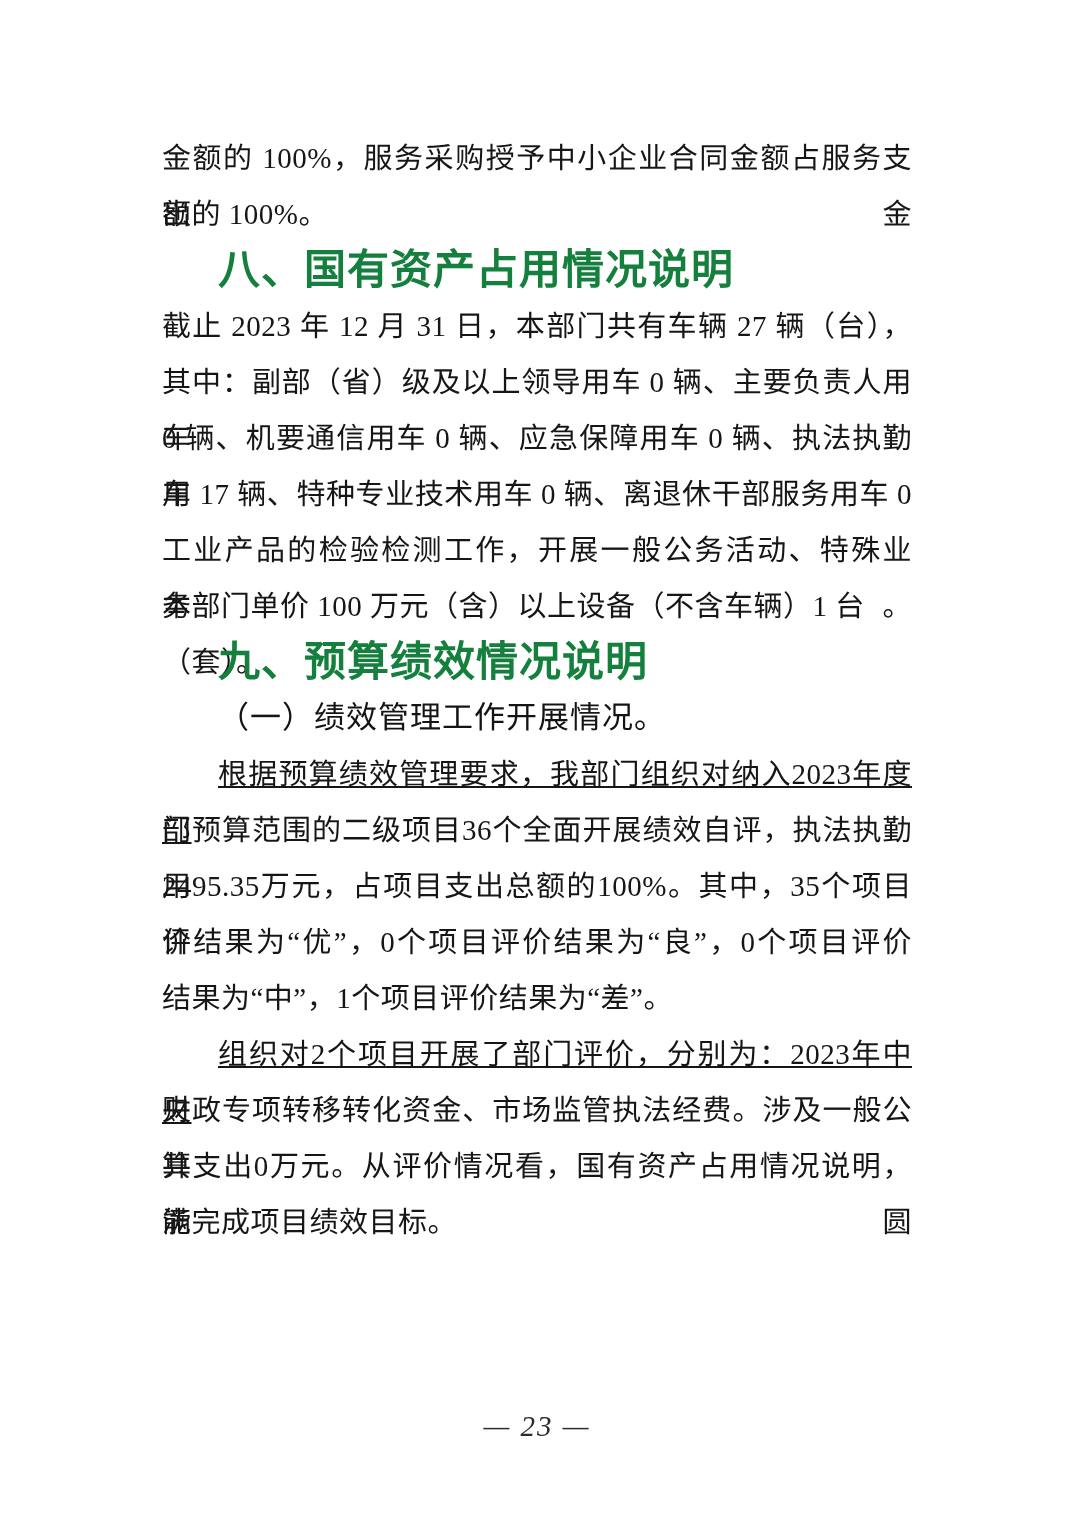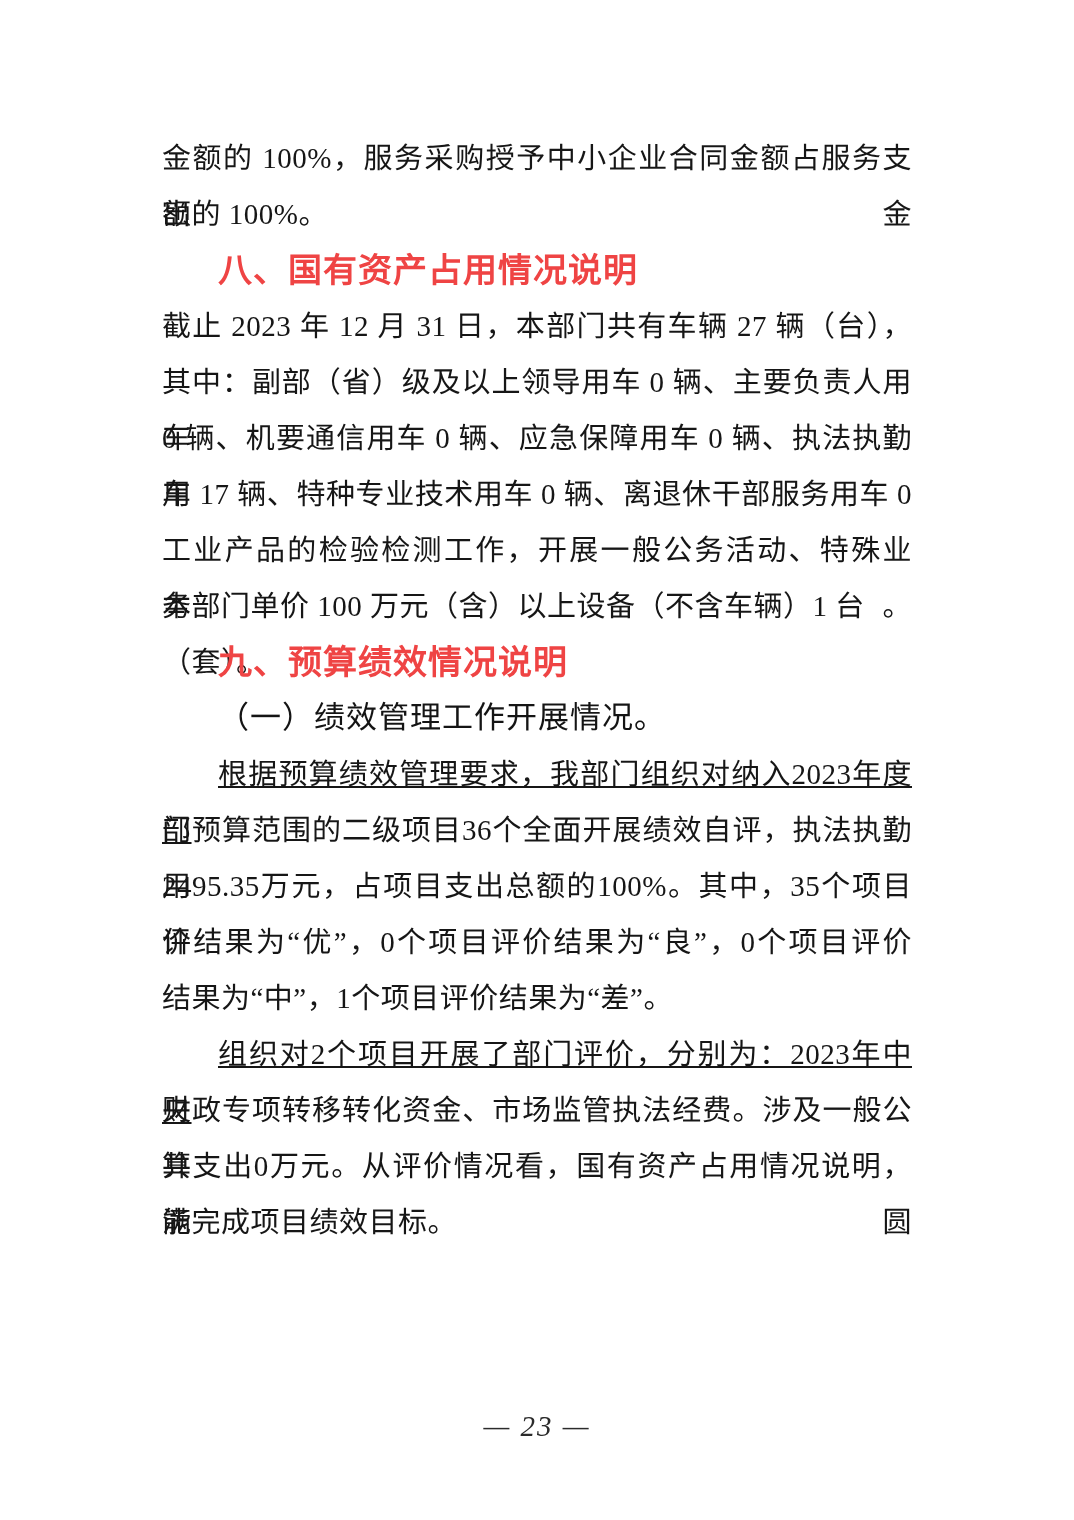--- a/index.html
+++ b/index.html
@@ -40,22 +40,22 @@
     text-align: left;
     text-align-last: left;
   }
   .ind { text-indent: 56px; text-decoration: underline; }
   .heading {
     height: 56px;
     line-height: 56px;
     margin: 0 0 0 56px;
     font-family: "Liberation Sans", "DejaVu Sans", sans-serif;
     font-weight: 700;
-    font-size: 34px;
-    color: #ef4444;
+    font-size: 42px;
+    color: #15803d;
     letter-spacing: 1px;
   }
   .subheading {
     height: 56px;
     line-height: 56px;
     margin: 0 0 0 56px;
     font-family: "Liberation Serif", "DejaVu Serif", serif;
     font-weight: 400;
     font-size: 31px;
     color: #141414;

